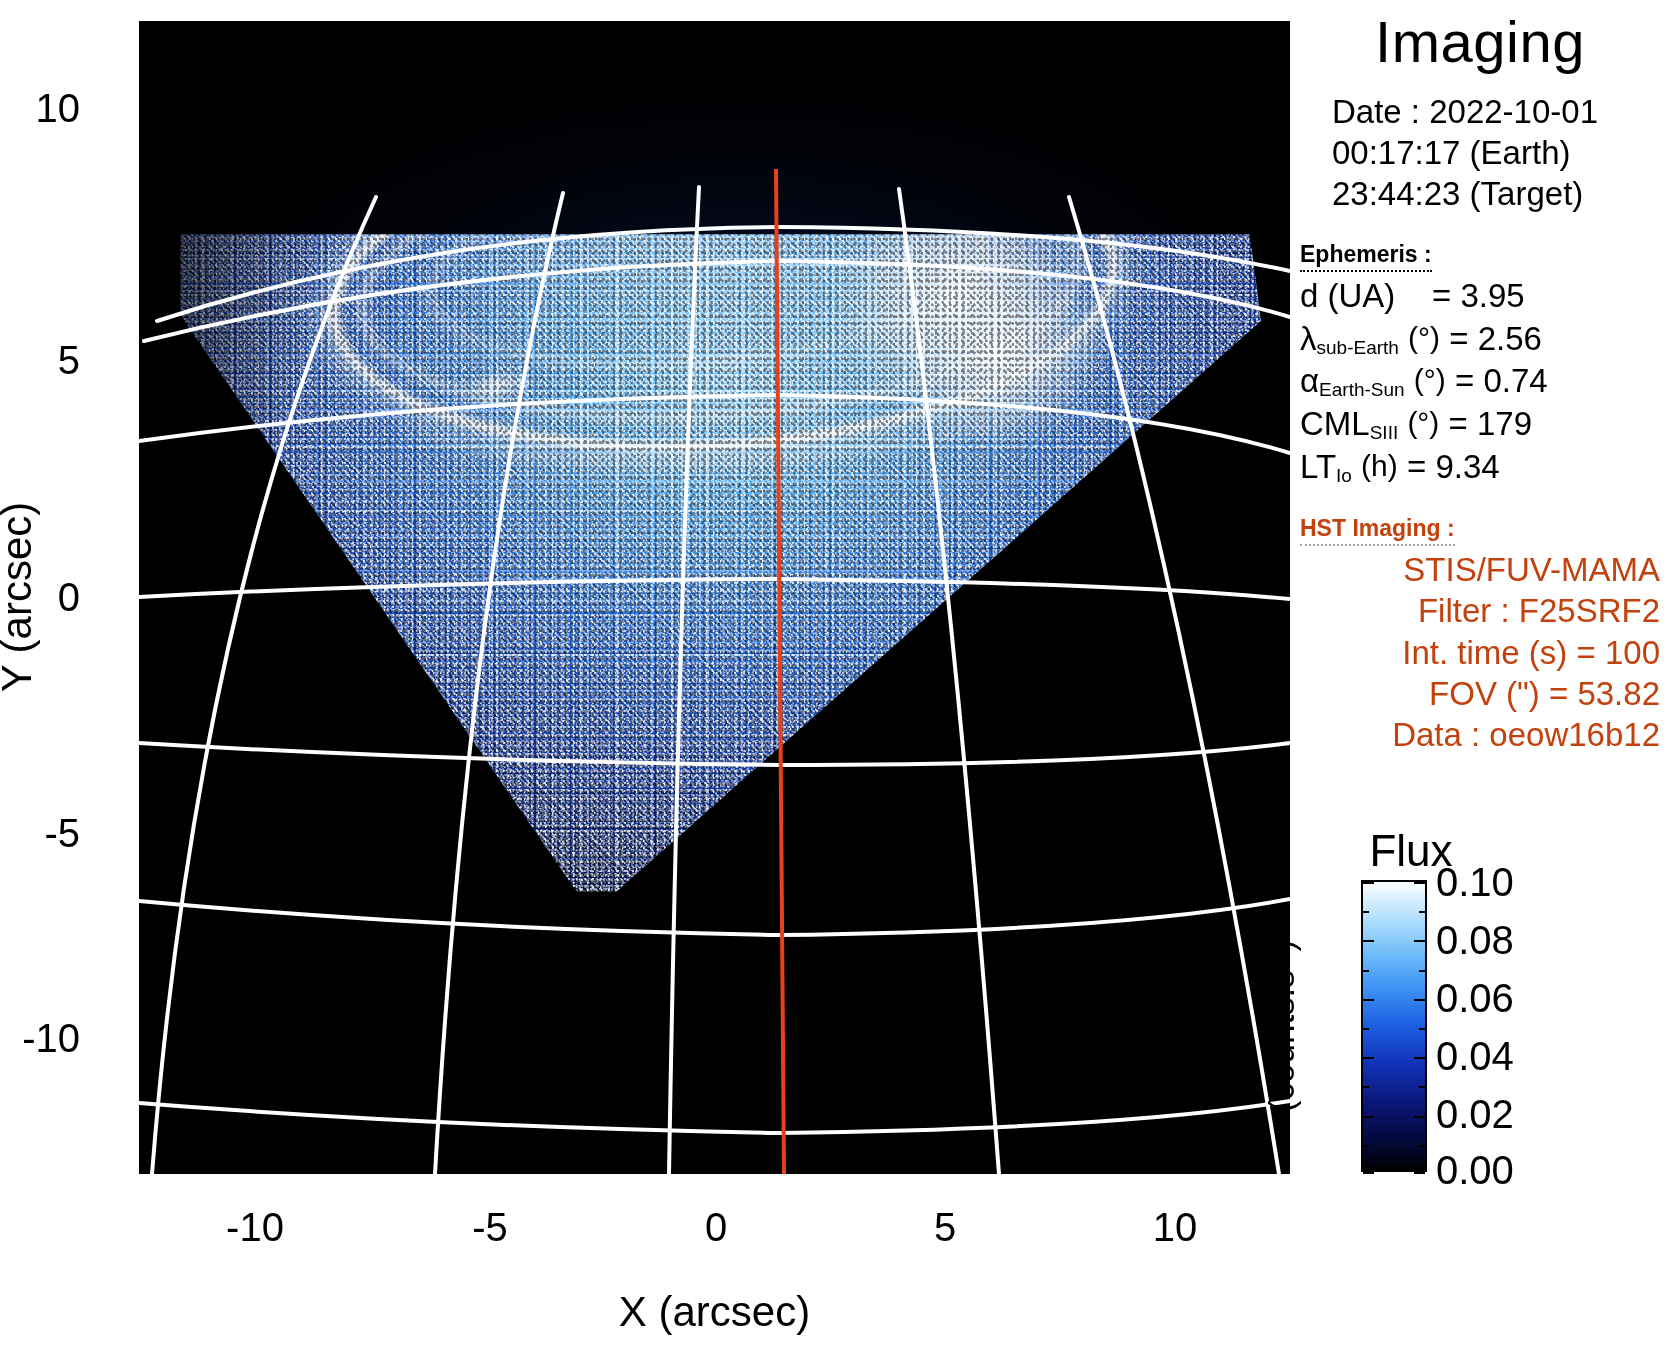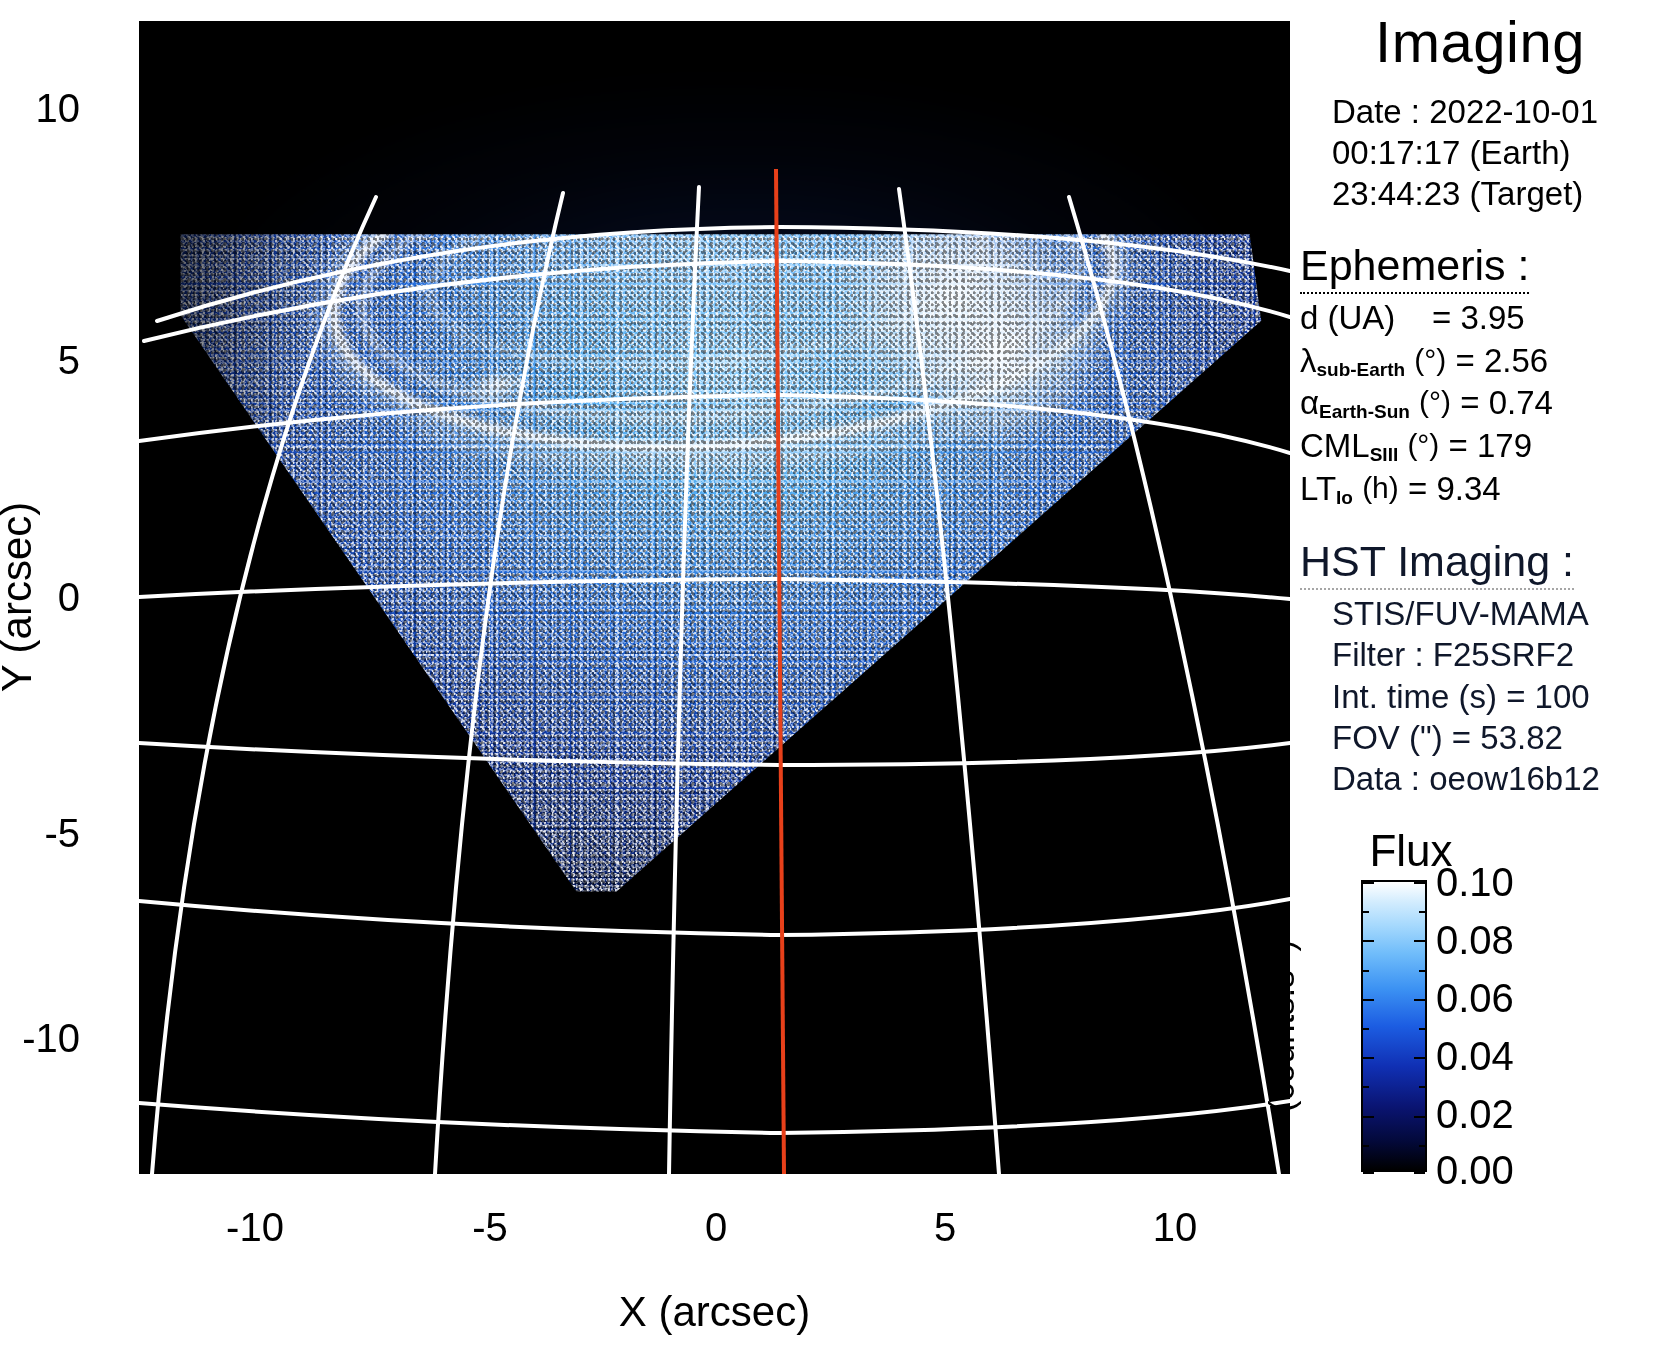--- a/index.html
+++ b/index.html
@@ -232,31 +232,32 @@
   }
   .info-line {
     font-size: 33px;
     line-height: 1.25;
     color: #000;
     white-space: nowrap;
     margin-left: 32px;
   }
   .block-gap { height: 26px; }
   .section-head {
-    font-size: 43px;
+    font-size: 23px;
     color: #000;
     display: inline-block;
     border-bottom: 2px dotted #000;
     padding-bottom: 2px;
     margin-bottom: 3px;
+    font-weight: bold;
   }
   .eph-row { font-size: 33px; line-height: 1.3; color:#000000; white-space: nowrap; }
-  .sub { font-size: 19px; vertical-align: -4px; letter-spacing: 0; font-weight: bold; }
+  .sub { font-size: 19px; vertical-align: -4px; letter-spacing: 0; }
   .deg { font-size: 30px; vertical-align: 2px; }
-  .gray { color: #0f172a; }
+  .gray { color: #c2410c; text-align: right; }
   .section-head.gray { border-bottom-color: #a6a6a6; }
 
   
   #colorbar-block { position: absolute; left: 1300px; top: 880px; width: 360px; }
   #flux-title {
     position: absolute;
     left: 36px; top: -54px;
     width: 150px;
     text-align: center;
     font-size: 44px;

